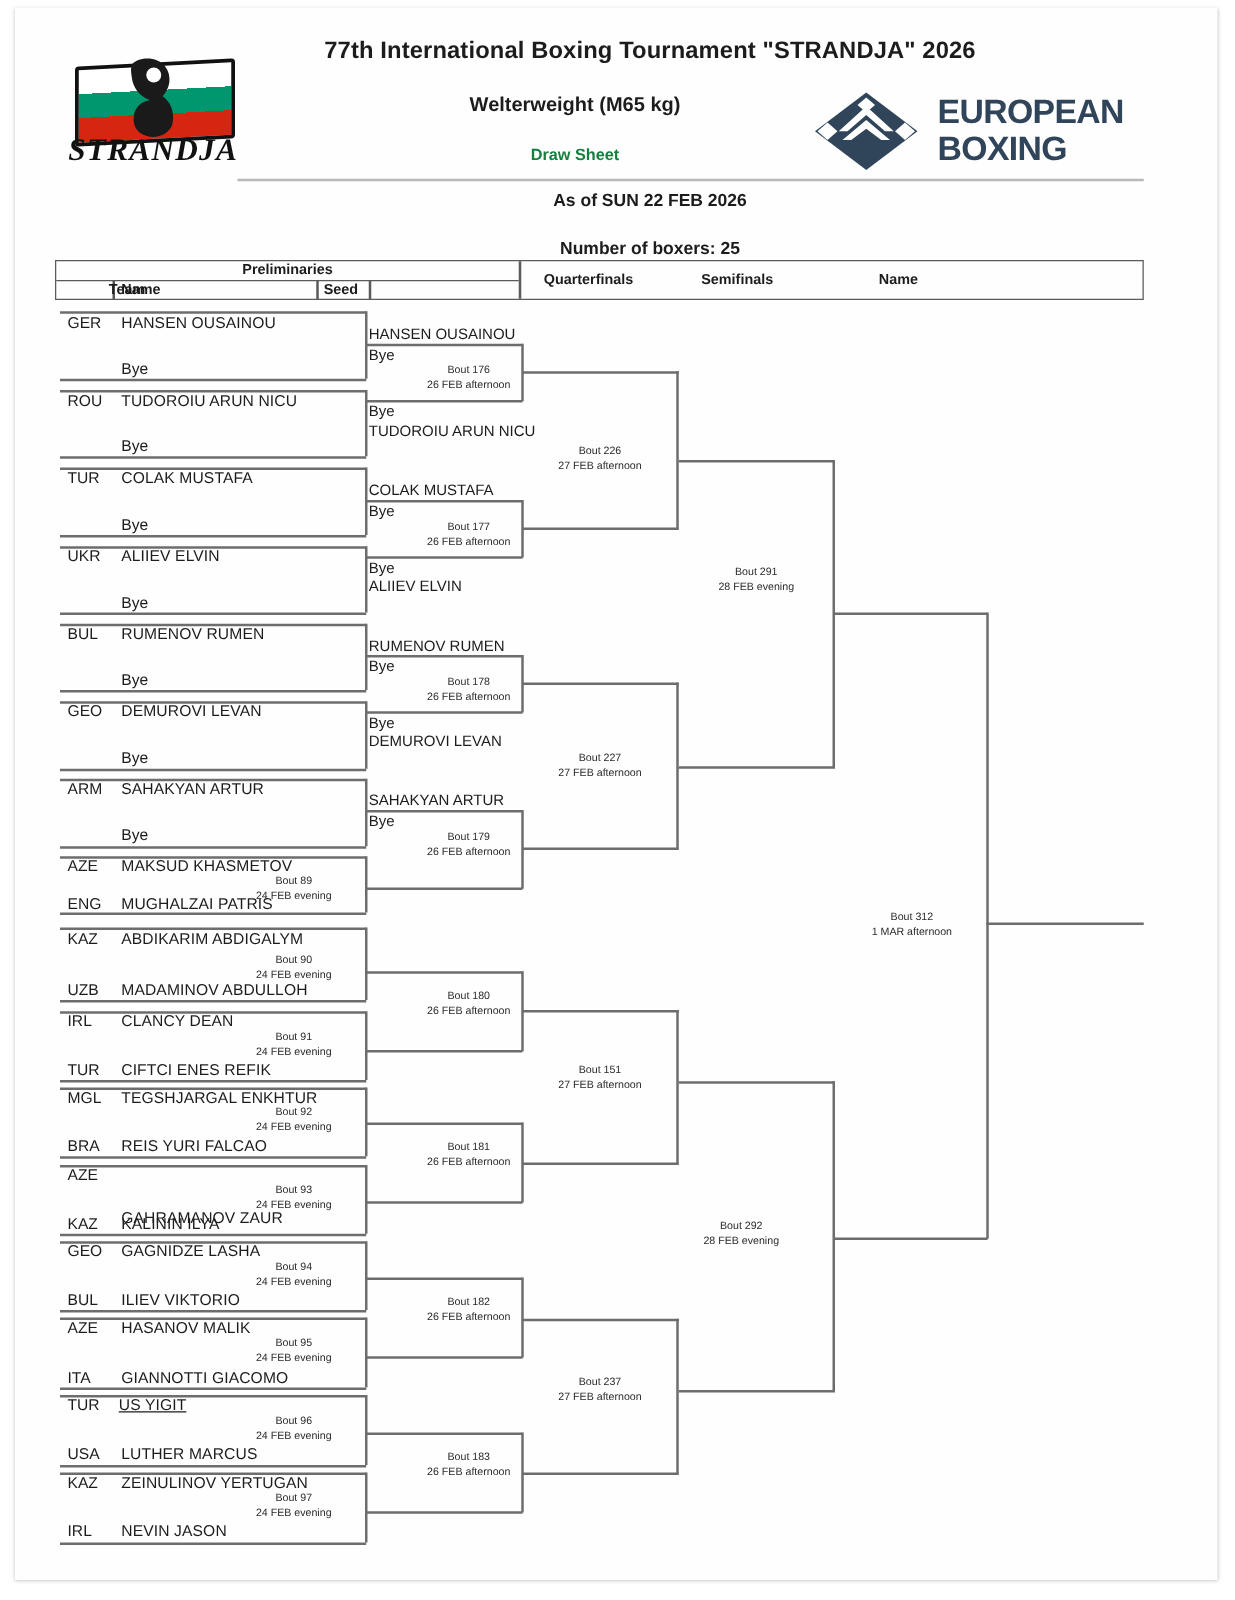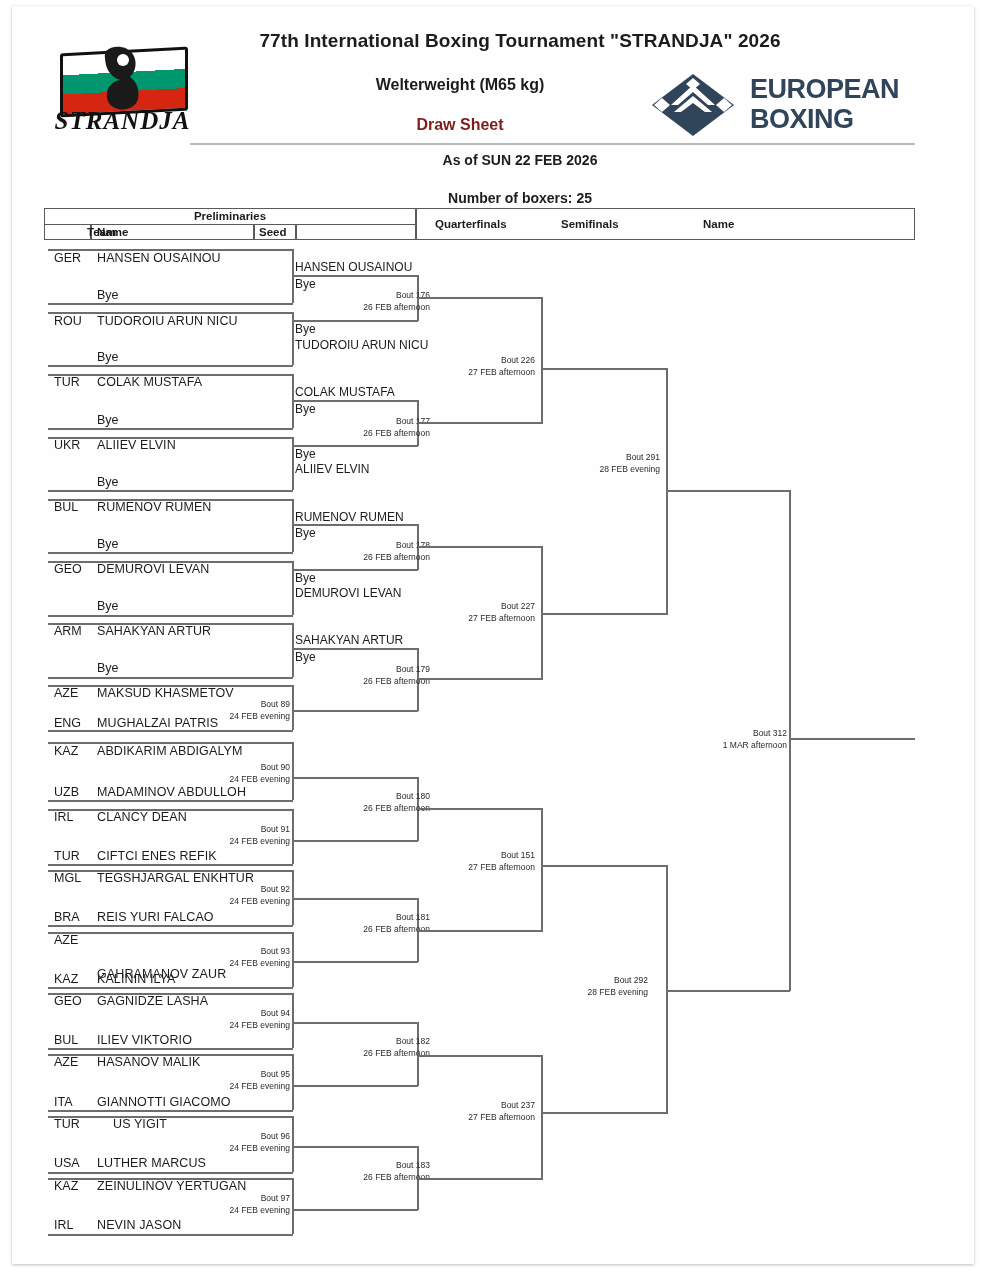--- a/index.html
+++ b/index.html
@@ -37,21 +37,21 @@
   .hdr-weight {
     position: absolute;
     left: 120px; top: 76px; width: 680px;
     text-align: center;
     font-size: 16px; font-weight: bold; color: #1c1c1c;
   }
   .hdr-sheet {
     position: absolute;
     left: 120px; top: 116px; width: 680px;
     text-align: center;
-    font-size: 16px; font-weight: bold; color: #7f1d1d;
+    font-size: 13px; font-weight: bold; color: #15803d;
   }
   .hdr-asof {
     position: absolute;
     left: 120px; top: 152px; width: 800px;
     text-align: center;
     font-size: 14px; font-weight: bold; color: #1c1c1c;
   }
   .hdr-count {
     position: absolute;
     left: 120px; top: 190px; width: 800px;
@@ -131,21 +131,21 @@
     position: absolute;
     font-size: 12.5px; color: #1c1c1c;
     white-space: nowrap;
     letter-spacing: 0.1px;
   }
   .team { position: absolute; font-size: 12.5px; color: #1c1c1c; }
   .bye  { position: absolute; font-size: 12.5px; color: #1c1c1c; }
   .boutlbl {
     position: absolute;
     font-size: 8.5px; color: #2a2a2a;
-    text-align: right; white-space: nowrap;
+    text-align: center; white-space: nowrap;
     line-height: 11.5px;
   }
   .nm2 {
     position: absolute;
     font-size: 12px; color: #1c1c1c; white-space: nowrap;
   }
 </style>
 </head>
 <body>
 
@@ -325,21 +325,21 @@
     <div class="team" style="left:54px;top:1095px;">ITA</div>
     <div class="nm" style="left:97px;top:1095px;">GIANNOTTI GIACOMO</div>
     <div class="boutlbl" style="left:180px;top:1069px;width:110px;">
       <span>Bout 95</span><br>
       <span>24 FEB evening</span>
     </div>
 
     <div class="seg h" style="left:48px;top:1116px;width:245px;"></div>
     <div class="seg h" style="left:48px;top:1172px;width:245px;"></div>
     <div class="team" style="left:54px;top:1117px;">TUR</div>
-    <div class="nm" style="left:113px;top:1117px;">US YIGIT</div>
+    <div class="nm" style="left:95px;top:1117px;text-decoration:underline;">US YIGIT</div>
     <div class="team" style="left:54px;top:1156px;">USA</div>
     <div class="nm" style="left:97px;top:1156px;">LUTHER MARCUS</div>
     <div class="boutlbl" style="left:180px;top:1131px;width:110px;">
       <span>Bout 96</span><br>
       <span>24 FEB evening</span>
     </div>
 
     <div class="seg h" style="left:48px;top:1178px;width:245px;"></div>
     <div class="seg h" style="left:48px;top:1234px;width:245px;"></div>
     <div class="team" style="left:54px;top:1179px;">KAZ</div>

